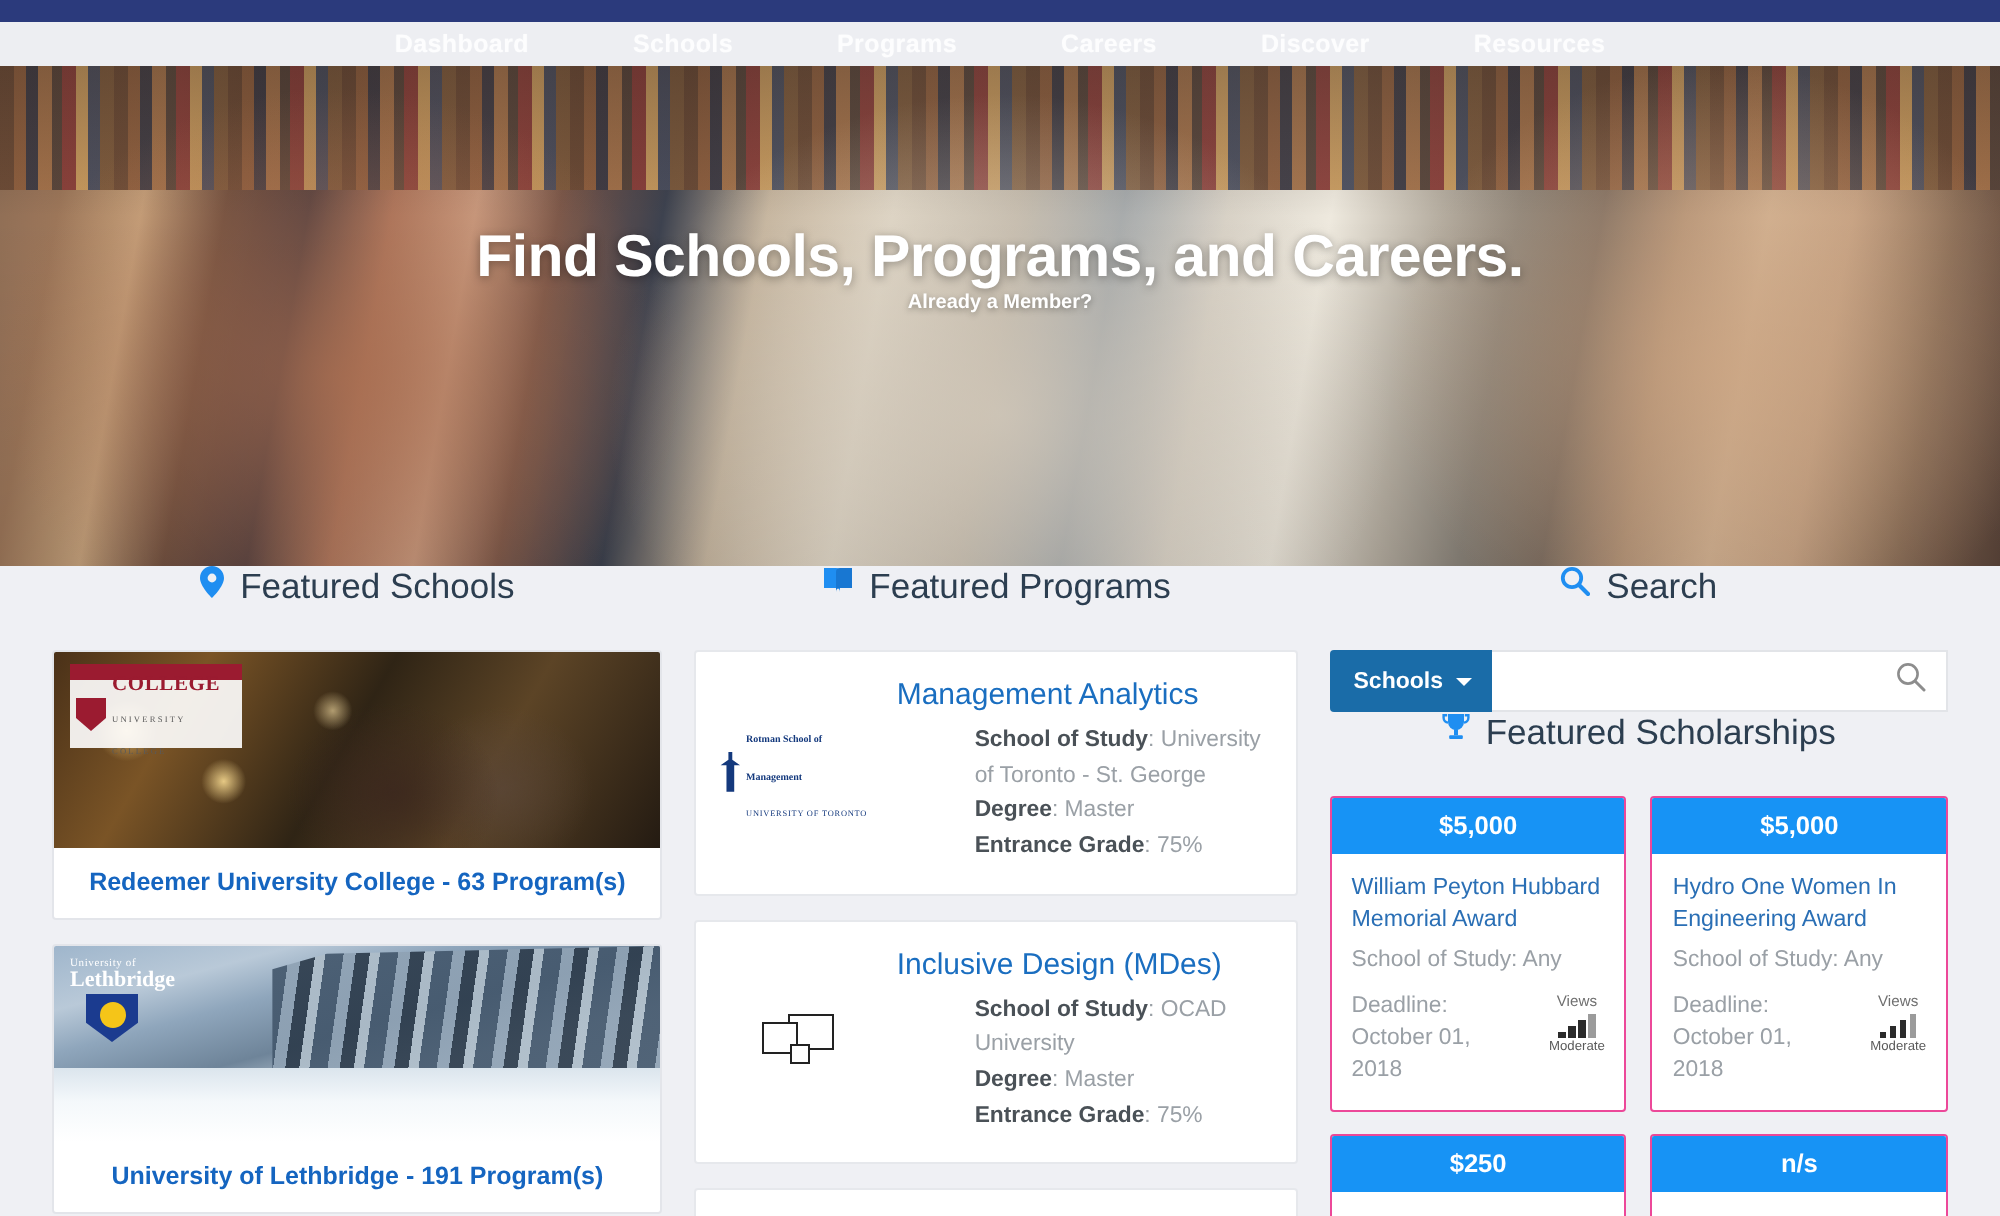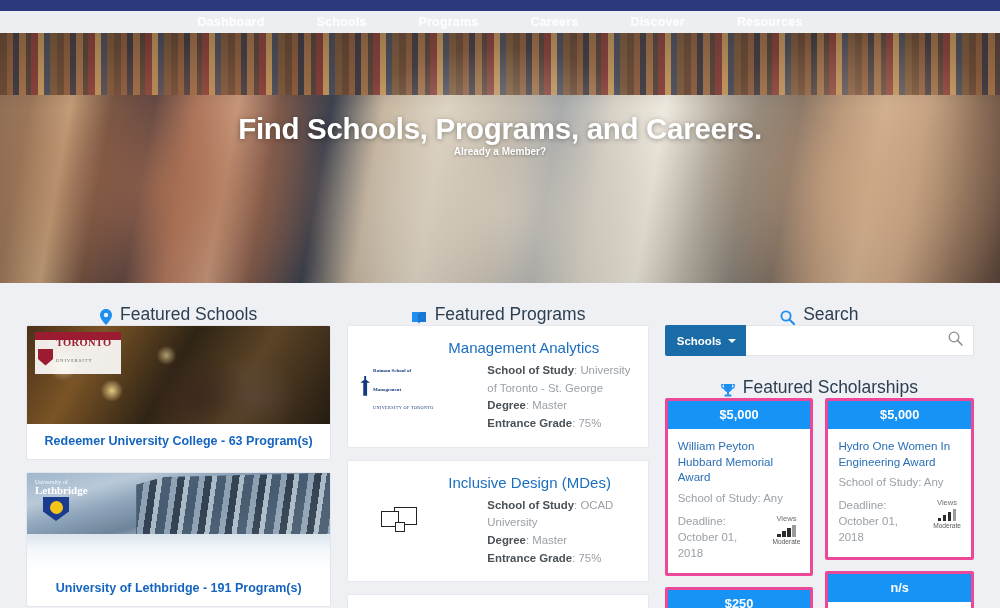--- a/index.html
+++ b/index.html
@@ -130,21 +130,21 @@
     gap: 0;
     height: 325px;
   }
   .col { padding: 0 8px; }
   .col-schools { width: 328px; }
   .col-programs { width: 324px; }
   .col-search  { width: 332px; }
 
   .sec-head {
     display: flex;
-    align-items: flex-end;
+    align-items: flex-start;
     justify-content: center;
     gap: 8px;
     height: 42px;
     font-size: 17.5px;
     color: #2c3e50;
     font-weight: 400;
   }
   .sec-icon { display: inline-flex; align-items: center; color: #1f8ef1; }
 
   
@@ -275,21 +275,21 @@
     border: 1px solid #e2e4e8;
     border-left: none;
     display: flex; align-items: center;
     padding: 0 10px;
   }
   .search-box input { flex: 1; border: none; outline: none; font-size: 12px; font-family: "Liberation Sans", sans-serif; color:#333; }
   .mag { color: #8d8d8d; }
 
   .sch-grid { display: flex; gap: 12px; }
   .sch-col { flex: 1; }
-  .sch-card { background: #ffffff; border: 3px solid #ec4899; border-radius: 2px; margin-bottom: 11px; overflow: hidden; }
+  .sch-card { background: #ffffff; border: 1px solid #ec4899; border-radius: 2px; margin-bottom: 11px; overflow: hidden; }
   .sch-amount {
     background: #1793f5;
     color: #ffffff;
     text-align: center;
     font-size: 12.8px;
     font-weight: 700;
     padding: 6px 0 7px;
   }
   .sch-body { padding: 9px 10px 11px; }
   .sch-title { font-size: 11.6px; color: #2a6fb5; line-height: 1.35; cursor: pointer; }
@@ -337,21 +337,21 @@
           </svg>
       </span>
       <span>Featured Schools</span>
     </div>
 
     <div class="school-card">
       <div class="school-img redeemer">
         <div class="school-logo redeemer-logo">
           <span class="redeemer-crest"></span>
           <span class="redeemer-txt">
-            <span class="redeemer-name">TORONTO</span><br>
+            <span class="redeemer-name">COLLEGE</span><br>
             <span class="redeemer-sub">UNIVERSITY COLLEGE</span>
           </span>
         </div>
       </div>
       <div class="school-caption">Redeemer University College - 63 Program(s)</div>
     </div>
 
     <div class="school-card">
       <div class="school-img leth">
         <div class="leth-bldg"></div>

